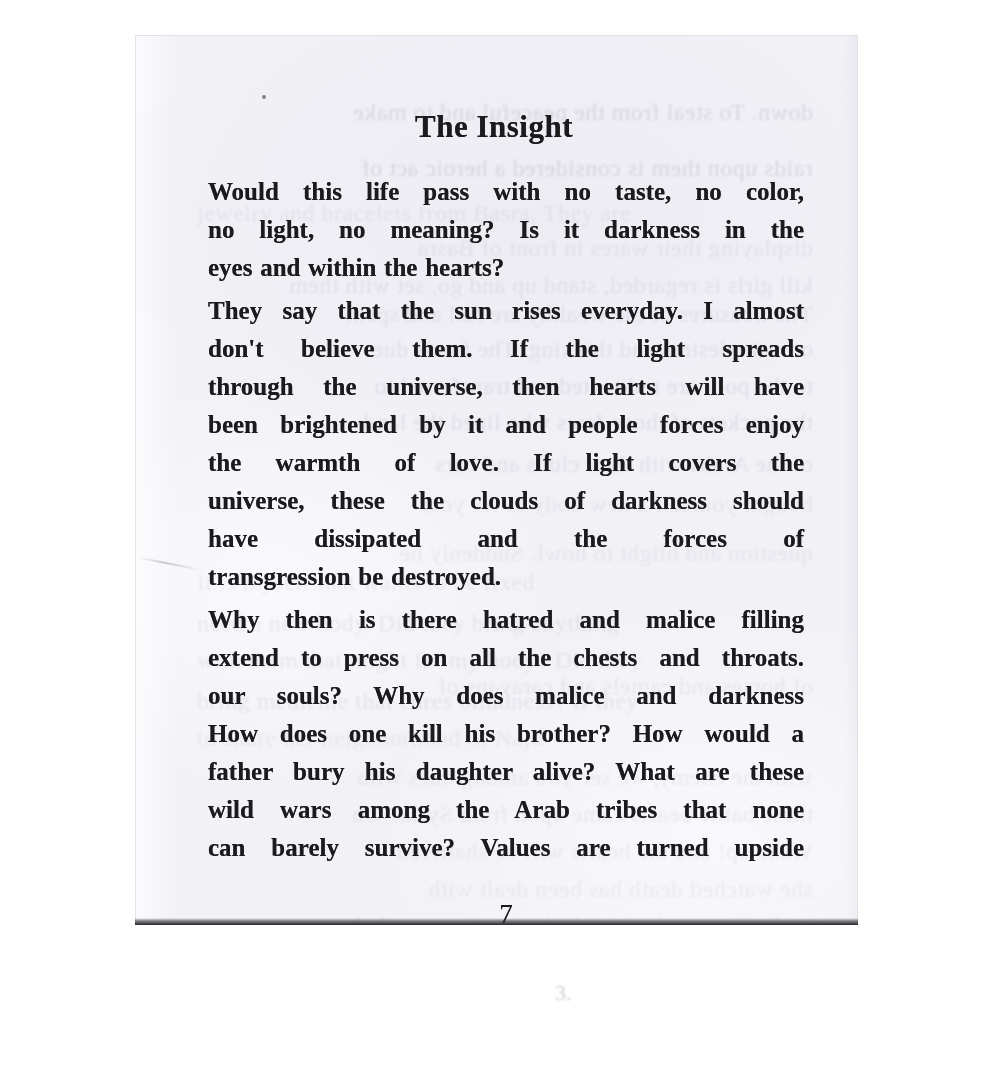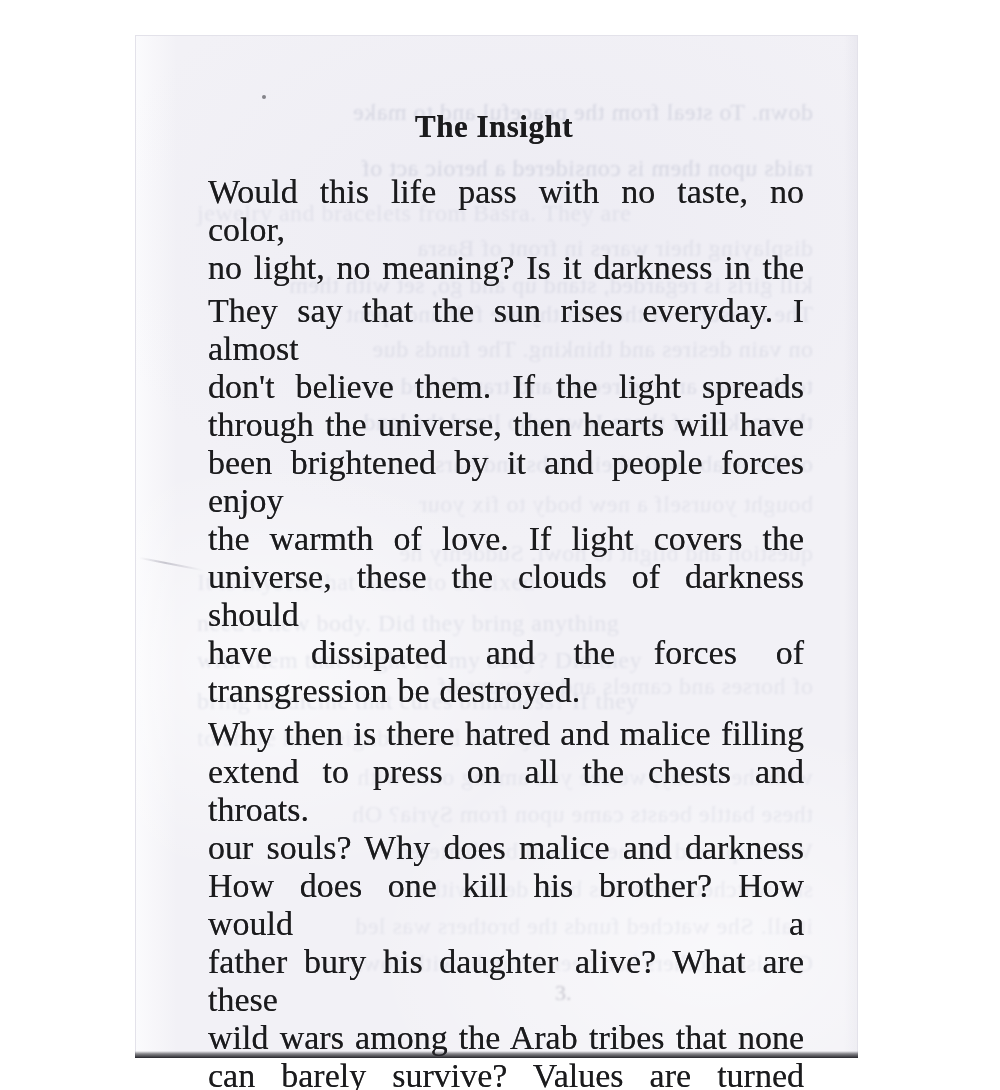--- a/index.html
+++ b/index.html
@@ -4,21 +4,21 @@
 <style>
   html,body{margin:0;padding:0;}
   body{
     width:1000px;height:1090px;
     background:#ffffff;
     font-family:"Liberation Serif","DejaVu Serif",serif;
     position:relative;
     overflow:hidden;
   }
   .page{
-    position:absolute;left:135px;top:35px;width:723px;height:1023px;
+    position:absolute;left:135px;top:35px;width:723px;height:890px;
     background-color:#f2f1f6;
     background-image:
       radial-gradient(ellipse 420px 300px at 18% 62%, rgba(255,255,255,.55), rgba(255,255,255,0) 70%),
       radial-gradient(ellipse 500px 340px at 80% 90%, rgba(255,255,255,.5), rgba(255,255,255,0) 70%),
       radial-gradient(ellipse 600px 400px at 55% 20%, rgba(228,227,238,.35), rgba(228,227,238,0) 75%),
       linear-gradient(90deg, #fbfbfd 0px, rgba(251,251,253,0) 42px),
       linear-gradient(270deg, #e9e8ef 0px, rgba(233,232,239,0) 14px);
     box-shadow:0 0 0 1px #e3e2ea inset;
   }
   
@@ -58,24 +58,25 @@
   }
   .title{
     margin:72px 0 0 0;padding-right:24px;
     font-size:31px;line-height:40px;font-weight:bold;
     text-align:center;letter-spacing:.5px;
     text-shadow:0 0 .5px rgba(27,27,29,.8);
   }
   .paragraphs{margin-top:26px;}
   .para{margin:0 0 5px 0;}
   .line{
-    font-size:34px;line-height:38px;
+    font-size:25px;line-height:38px;
     text-align:justify;text-align-last:justify;
     word-spacing:1.5px;
     text-shadow:0 0 .5px rgba(27,27,29,.75);
+    font-weight:bold;
   }
   .line.last{text-align-last:left;}
   .page-number{
     margin-top:28px;font-size:27px;line-height:38px;text-align:center;
     text-shadow:0 0 .5px rgba(27,27,29,.75);
   }
 </style>
 </head>
 <body>
 
@@ -107,20 +108,21 @@
       <div class="ghost mir" style="top: 876px; opacity: 0.1;">it all. She watched funds the brothers was led</div>
       <div class="ghost mir" style="top: 913px; opacity: 0.11;">Quraish brothers had been brought with down</div>
     </div>
 
   <div class="content">
     <h1 class="title">The Insight</h1>
     <div class="paragraphs">
         <div class="para">
           <div class="line">Would this life pass with no taste, no color,</div>
           <div class="line">no light, no meaning? Is it darkness in the</div>
+          <div class="line last">eyes and within the hearts?</div>
         </div>
         <div class="para">
         </div>
         <div class="para">
           <div class="line">They say that the sun rises everyday. I almost</div>
           <div class="line">don't believe them. If the light spreads</div>
           <div class="line">through the universe, then hearts will have</div>
           <div class="line">been brightened by it and people forces enjoy</div>
           <div class="line">the warmth of love. If light covers the</div>
           <div class="line">universe, these the clouds of darkness should</div>

